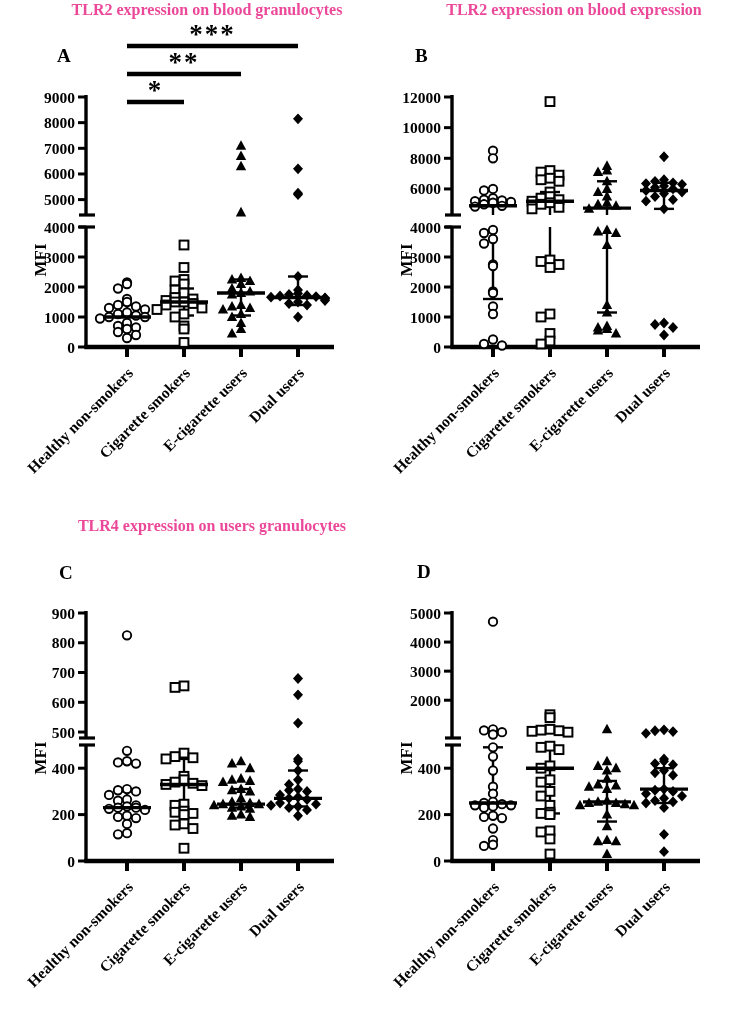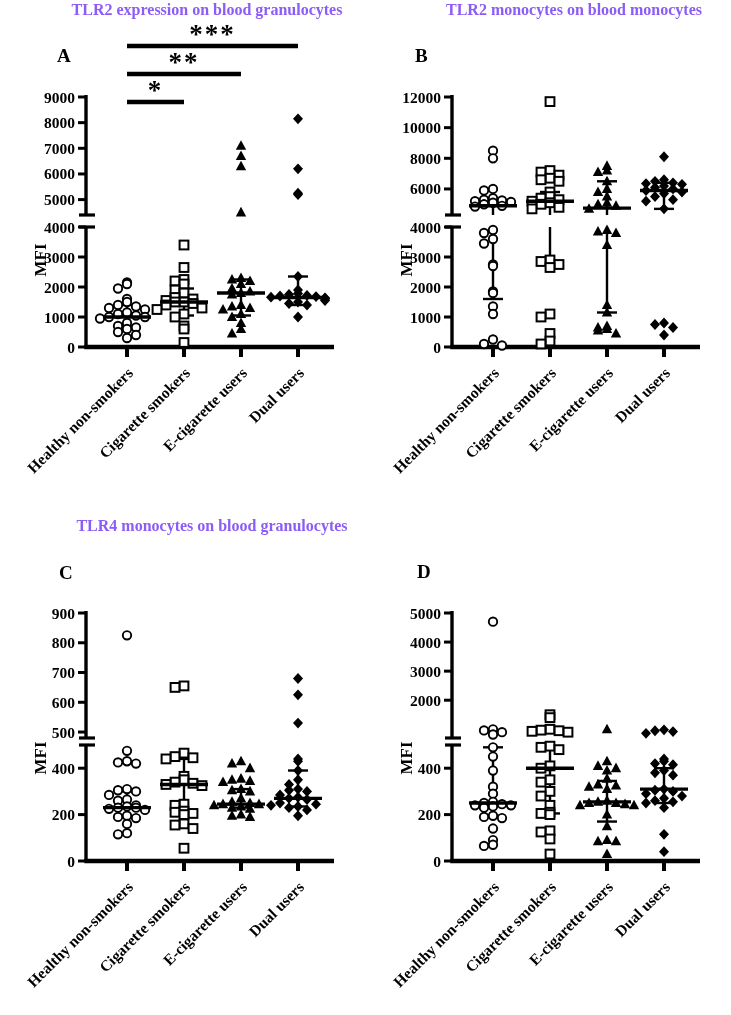--- a/index.html
+++ b/index.html
@@ -1,21 +1,21 @@
 <!DOCTYPE html>
 <html><head>
 <meta charset="utf-8">
 <style>
   html,body{margin:0;padding:0;background:#ffffff;}
   #fig{position:relative;width:731px;height:1015px;background:#ffffff;overflow:hidden;
        font-family:"Liberation Serif","DejaVu Serif",serif;}
   #chart{position:absolute;left:0;top:0;}
   #chart text{font-family:"Liberation Serif","DejaVu Serif",serif;font-weight:bold;fill:#000;}
   .title{position:absolute;transform:translateX(-50%);white-space:nowrap;
-         font-size:16px;font-weight:bold;color:#8b5cf6;}
+         font-size:16px;font-weight:bold;color:#ec4899;}
   .letter{position:absolute;font-size:19px;font-weight:bold;color:#000;}
   .t-a{left:207px;top:1px}.t-b{left:574px;top:1px}.t-c{left:212px;top:517px}.t-d{left:575px;top:519px}
   .l-a{left:57px;top:45px}.l-b{left:415px;top:45px}.l-c{left:59px;top:562px}.l-d{left:417px;top:561px}
 </style>
 </head>
 <body>
 
 <div id="fig">
   <svg id="chart" width="731" height="1015" viewBox="0 0 731 1015">
       <g>
@@ -611,20 +611,20 @@
           <path d="M 646 797.6 L 651 803 L 646 808.4 L 641 803 Z" fill="#000000"></path>
           <path d="M 664 802.24 L 669 807.64 L 664 813.04 L 659 807.64 Z" fill="#000000"></path>
           <path d="M 664 828.9200000000001 L 669 834.32 L 664 839.72 L 659 834.32 Z" fill="#000000"></path>
           <path d="M 664 846.32 L 669 851.72 L 664 857.12 L 659 851.72 Z" fill="#000000"></path>
           <line x1="640" y1="789.08" x2="688" y2="789.08" stroke="#000000" stroke-width="3.4"></line>
         </g>
       </g>
     </svg>
 
   <div class="title t-a">TLR2 expression on blood granulocytes</div>
-  <div class="title t-b">TLR2 monocytes on blood monocytes</div>
-  <div class="title t-c">TLR4 monocytes on blood granulocytes</div>
+  <div class="title t-b">TLR2 expression on blood expression</div>
+  <div class="title t-c">TLR4 expression on users granulocytes</div>
 
   <div class="letter l-a">A</div>
   <div class="letter l-b">B</div>
   <div class="letter l-c">C</div>
   <div class="letter l-d">D</div>
 </div>
 
 </body></html>

